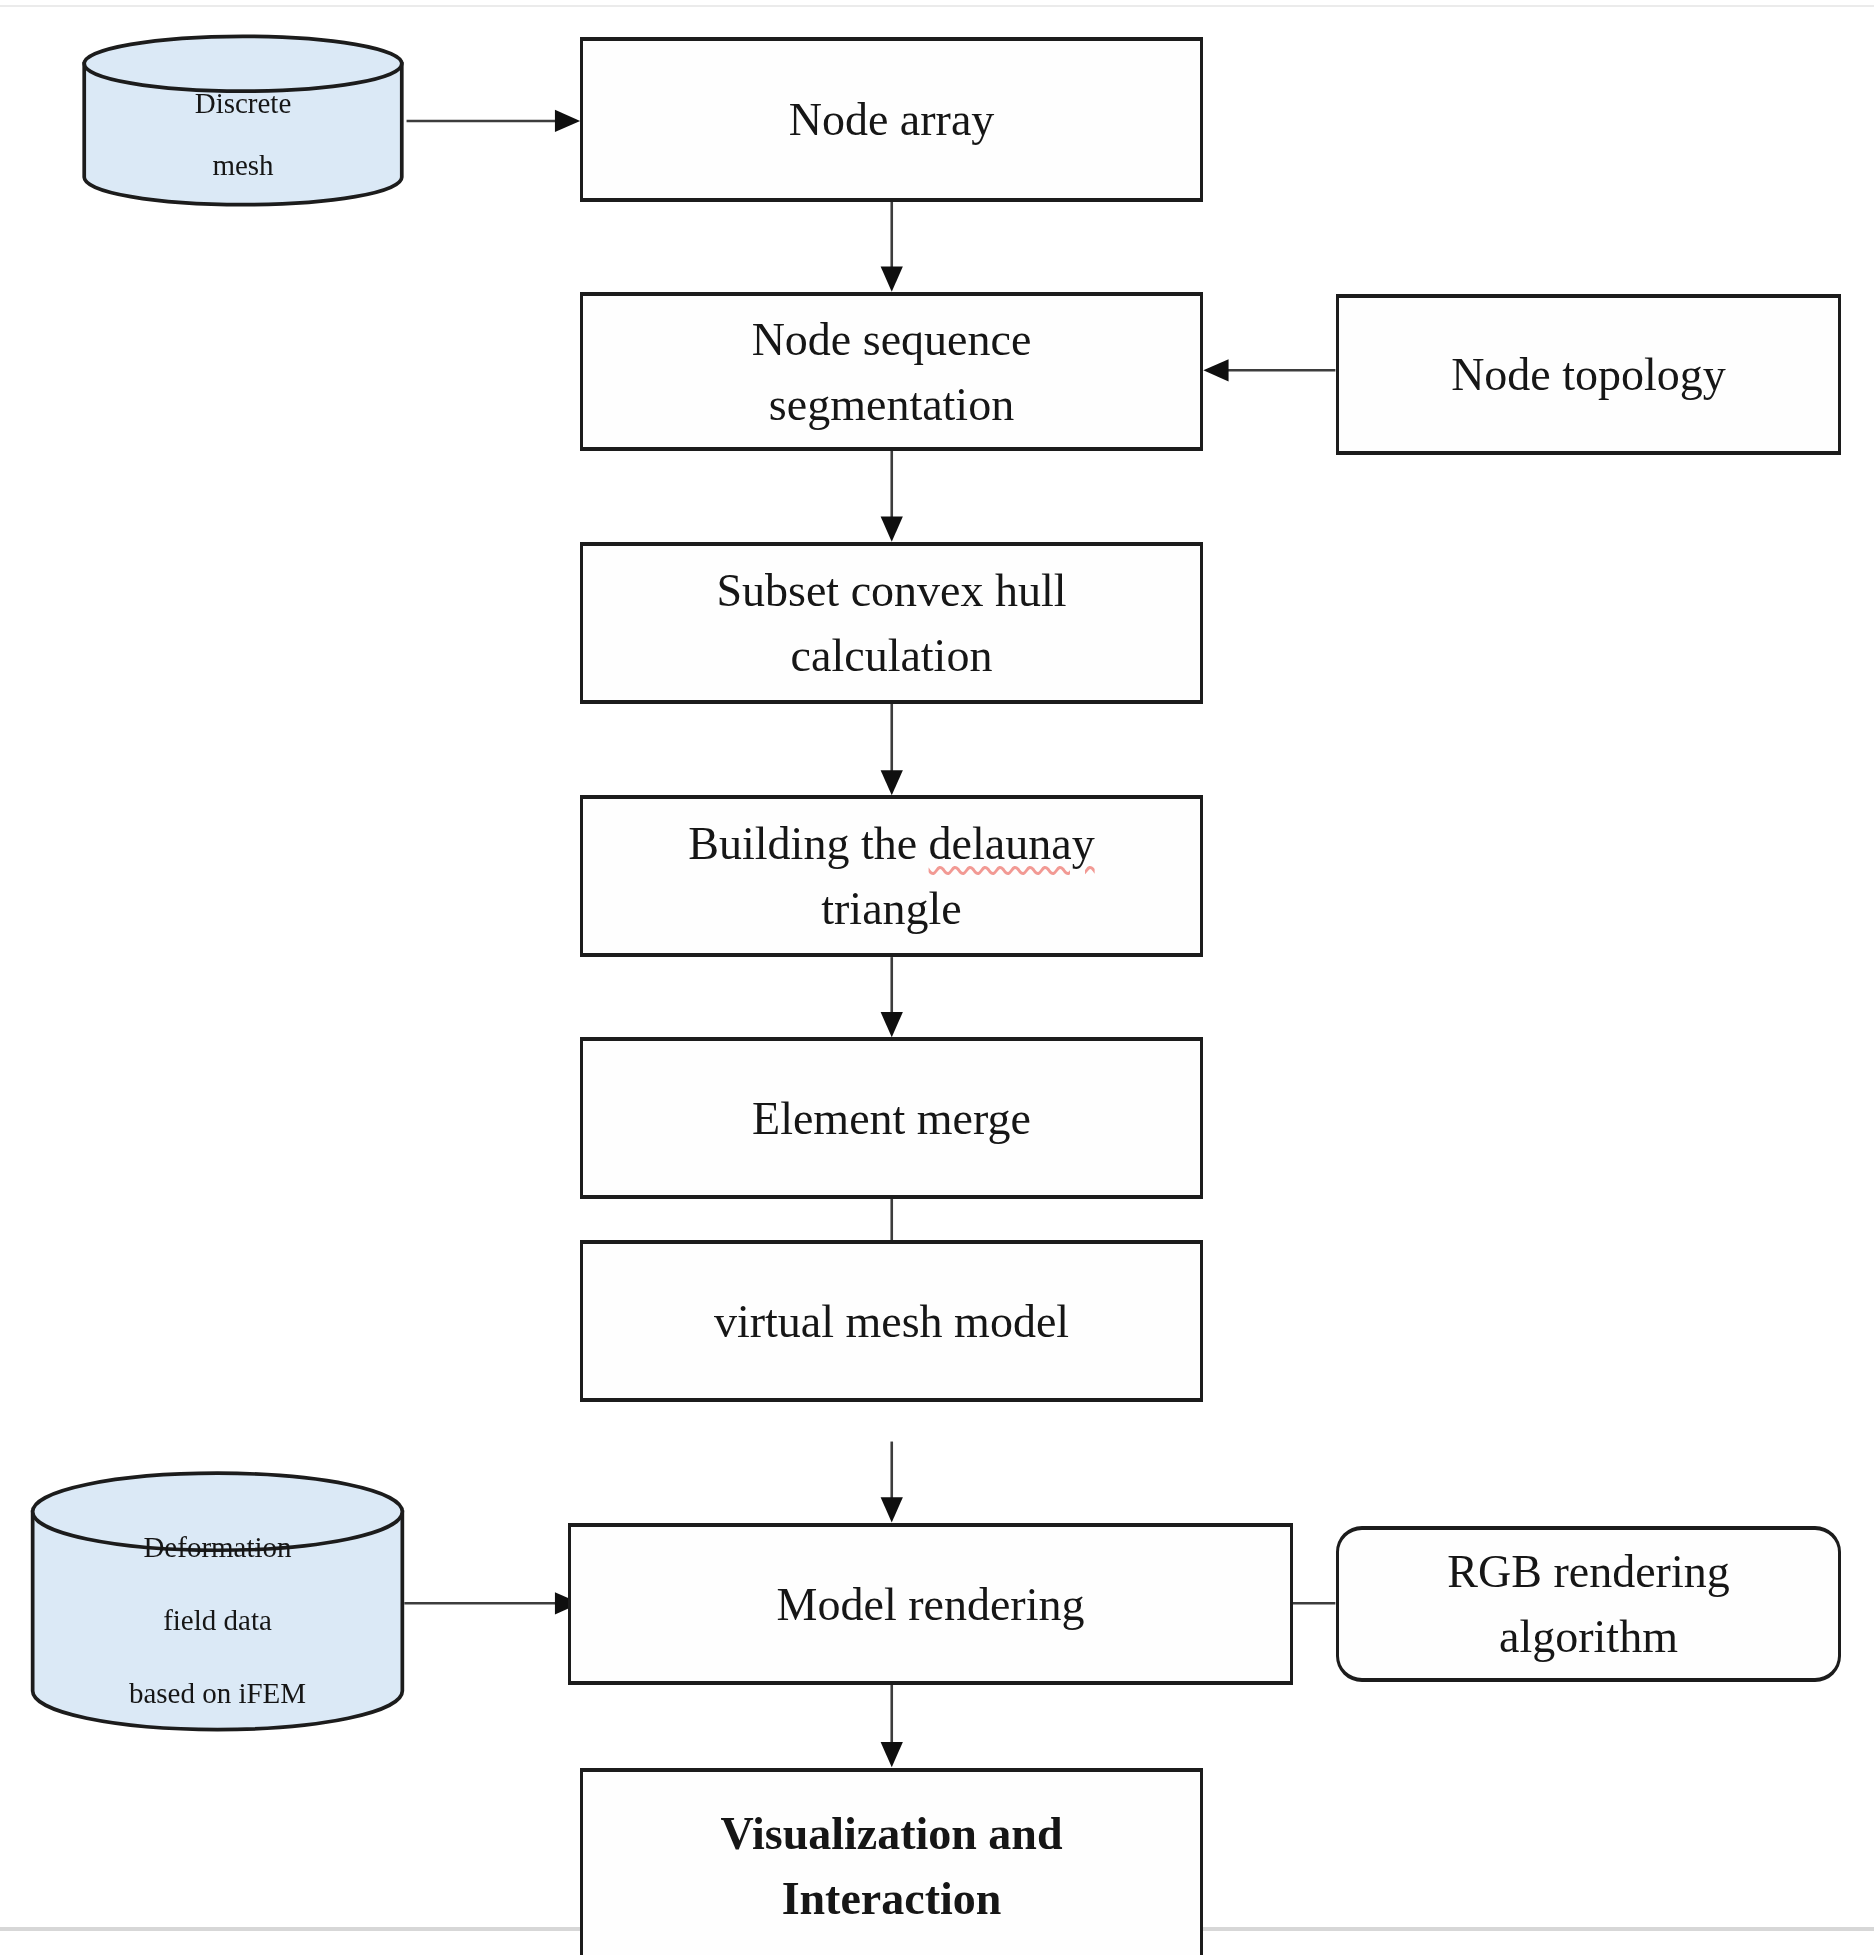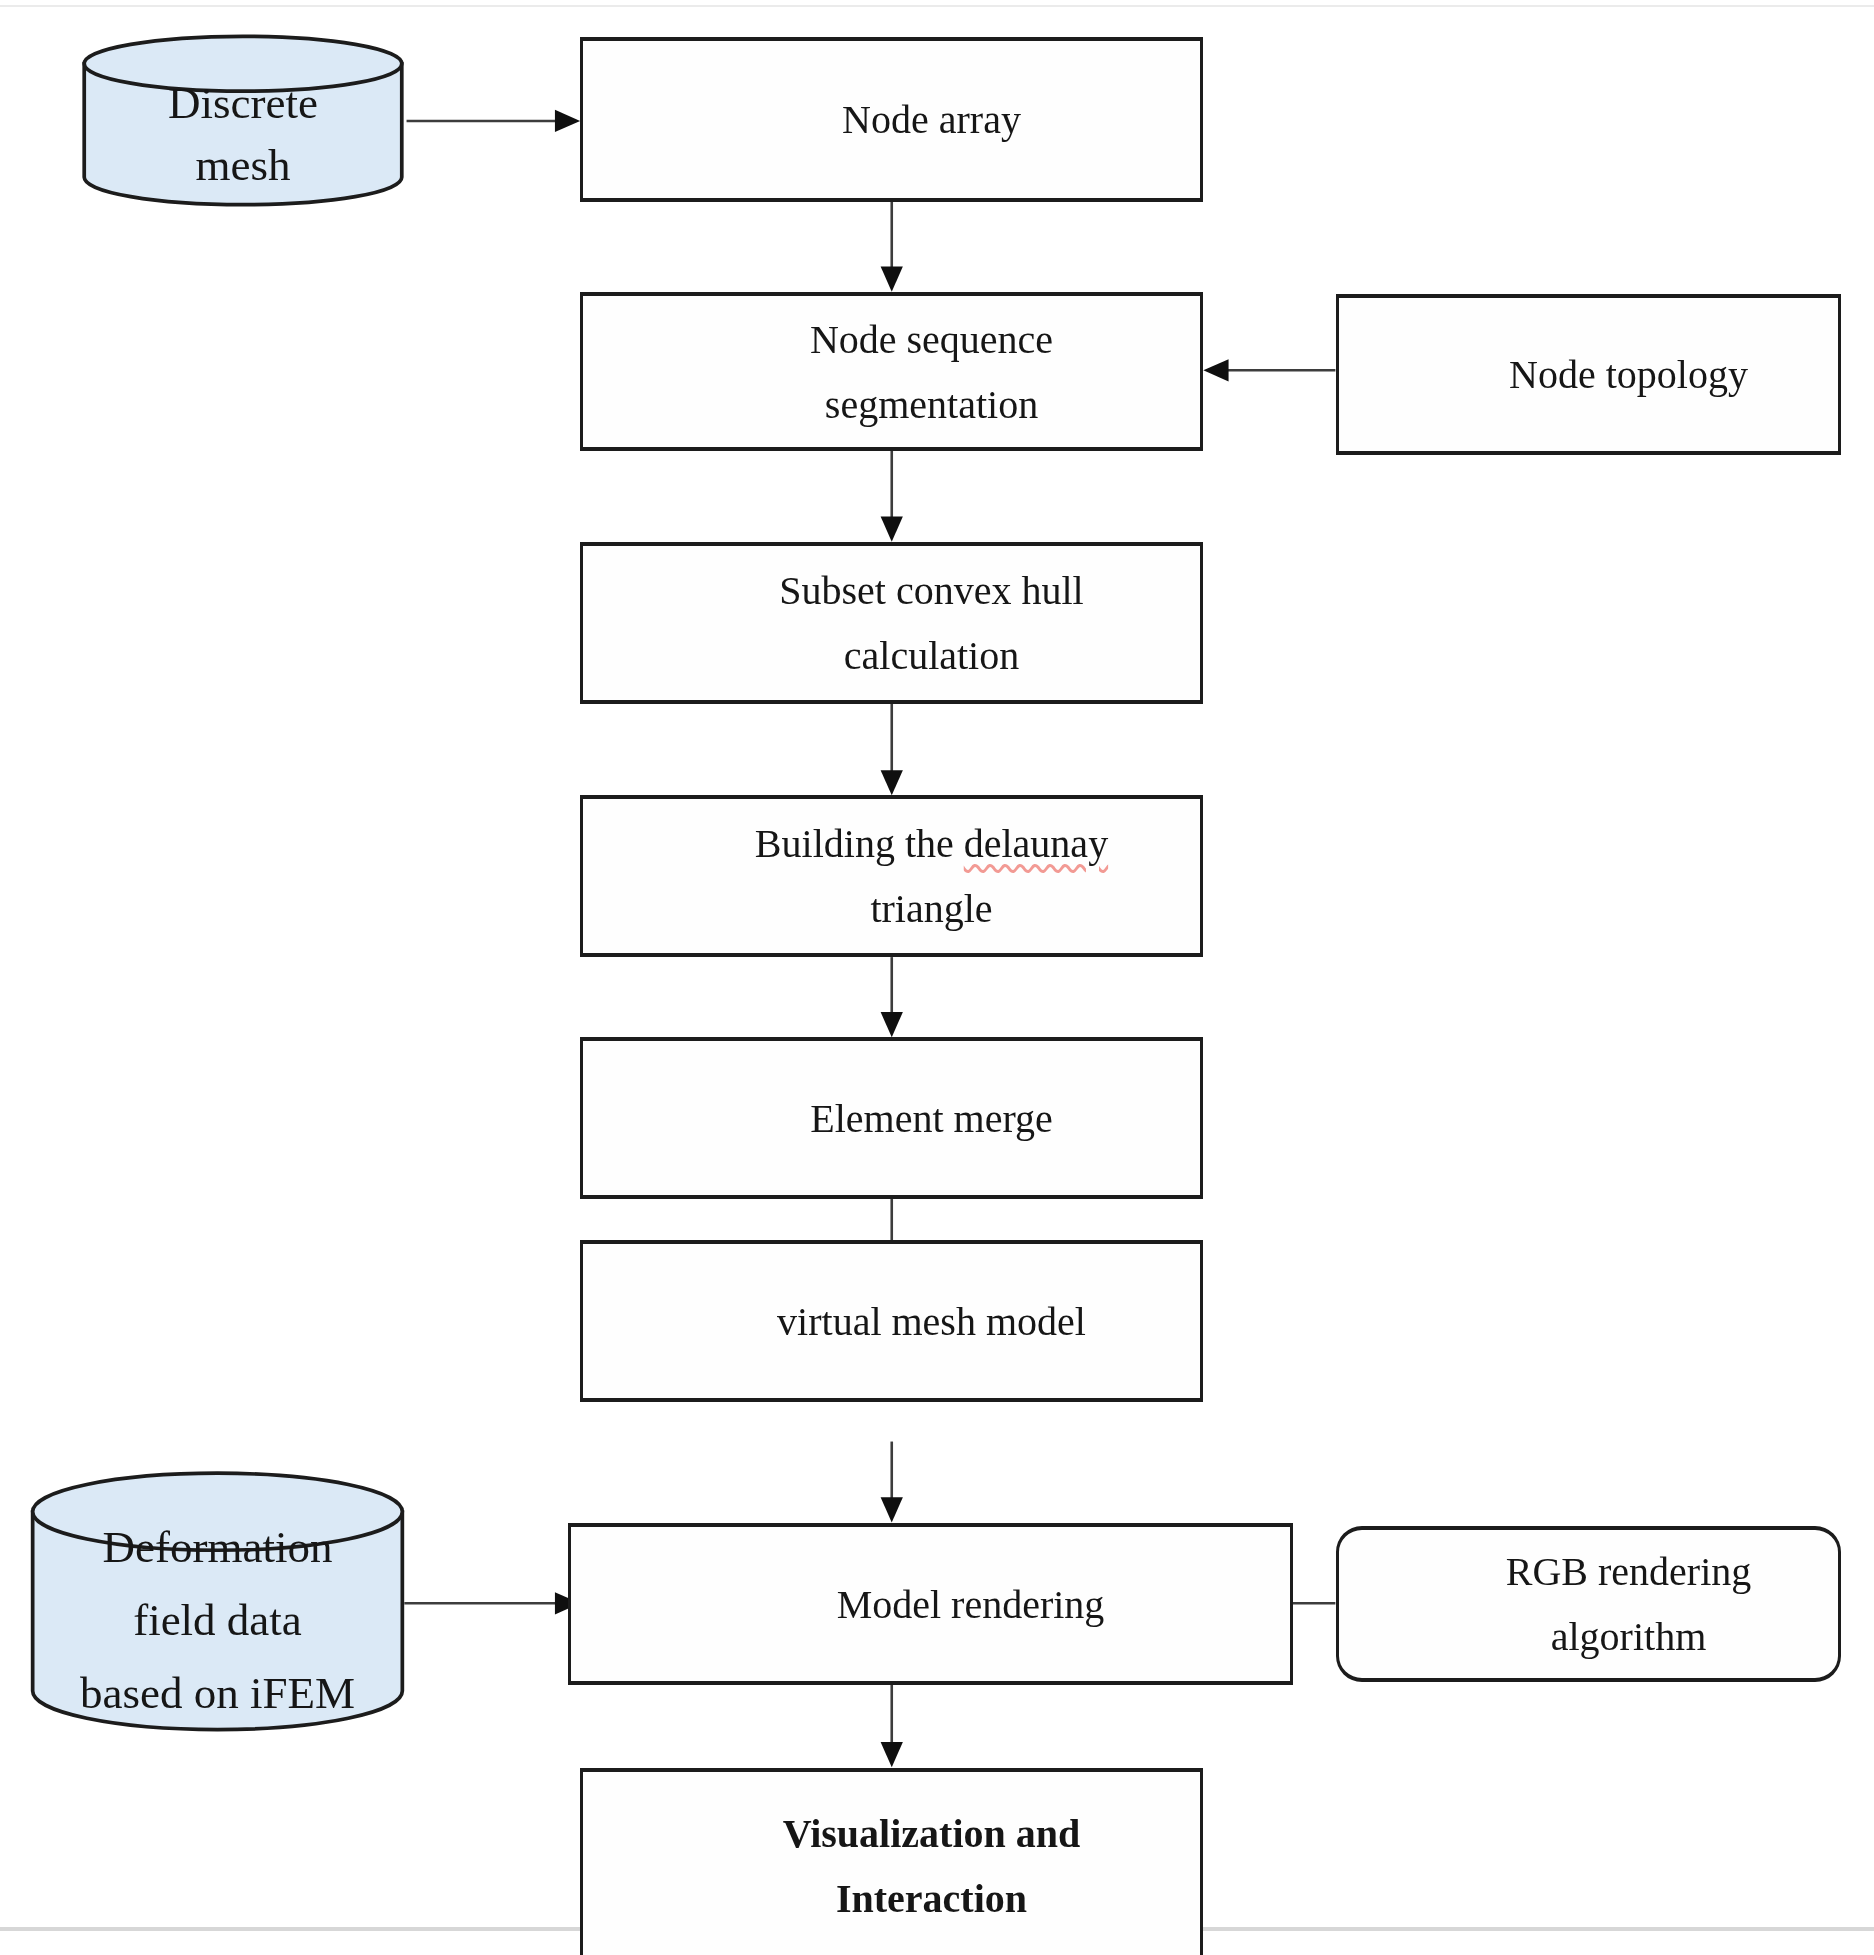--- a/index.html
+++ b/index.html
@@ -44,24 +44,23 @@
     box-sizing: border-box;
   }
   .lbl {
     display: flex;
     flex-direction: column;
     justify-content: center;
     align-items: center;
     width: 100%;
     height: 100%;
     text-align: center;
-    font-size: 40px;
+    font-size: 46px;
     line-height: 65px;
     white-space: nowrap;
-    padding-left: 40px;
   }
   .misspelled {
     text-decoration-line: underline;
     text-decoration-style: wavy;
     text-decoration-color: #f29a94;
     text-decoration-thickness: 3px;
     text-underline-offset: 7.4px;
   }
 
   
@@ -95,21 +94,21 @@
   }
   .cyl-lbl {
     position: absolute;
     left: 0; top: 0;
     width: 100%; height: 100%;
     display: flex;
     flex-direction: column;
     justify-content: center;
     align-items: center;
     text-align: center;
-    font-size: 45px;
+    font-size: 29px;
     line-height: 62px;
     white-space: nowrap;
   }
   .pos-cyl-discrete .cyl-lbl    { padding-top: 27px; box-sizing: border-box; }
   .pos-cyl-deformation .cyl-lbl { padding-top: 34px; box-sizing: border-box; line-height: 64px; gap: 9px; }
 </style>
 </head>
 <body>
 
 <div class="page">

